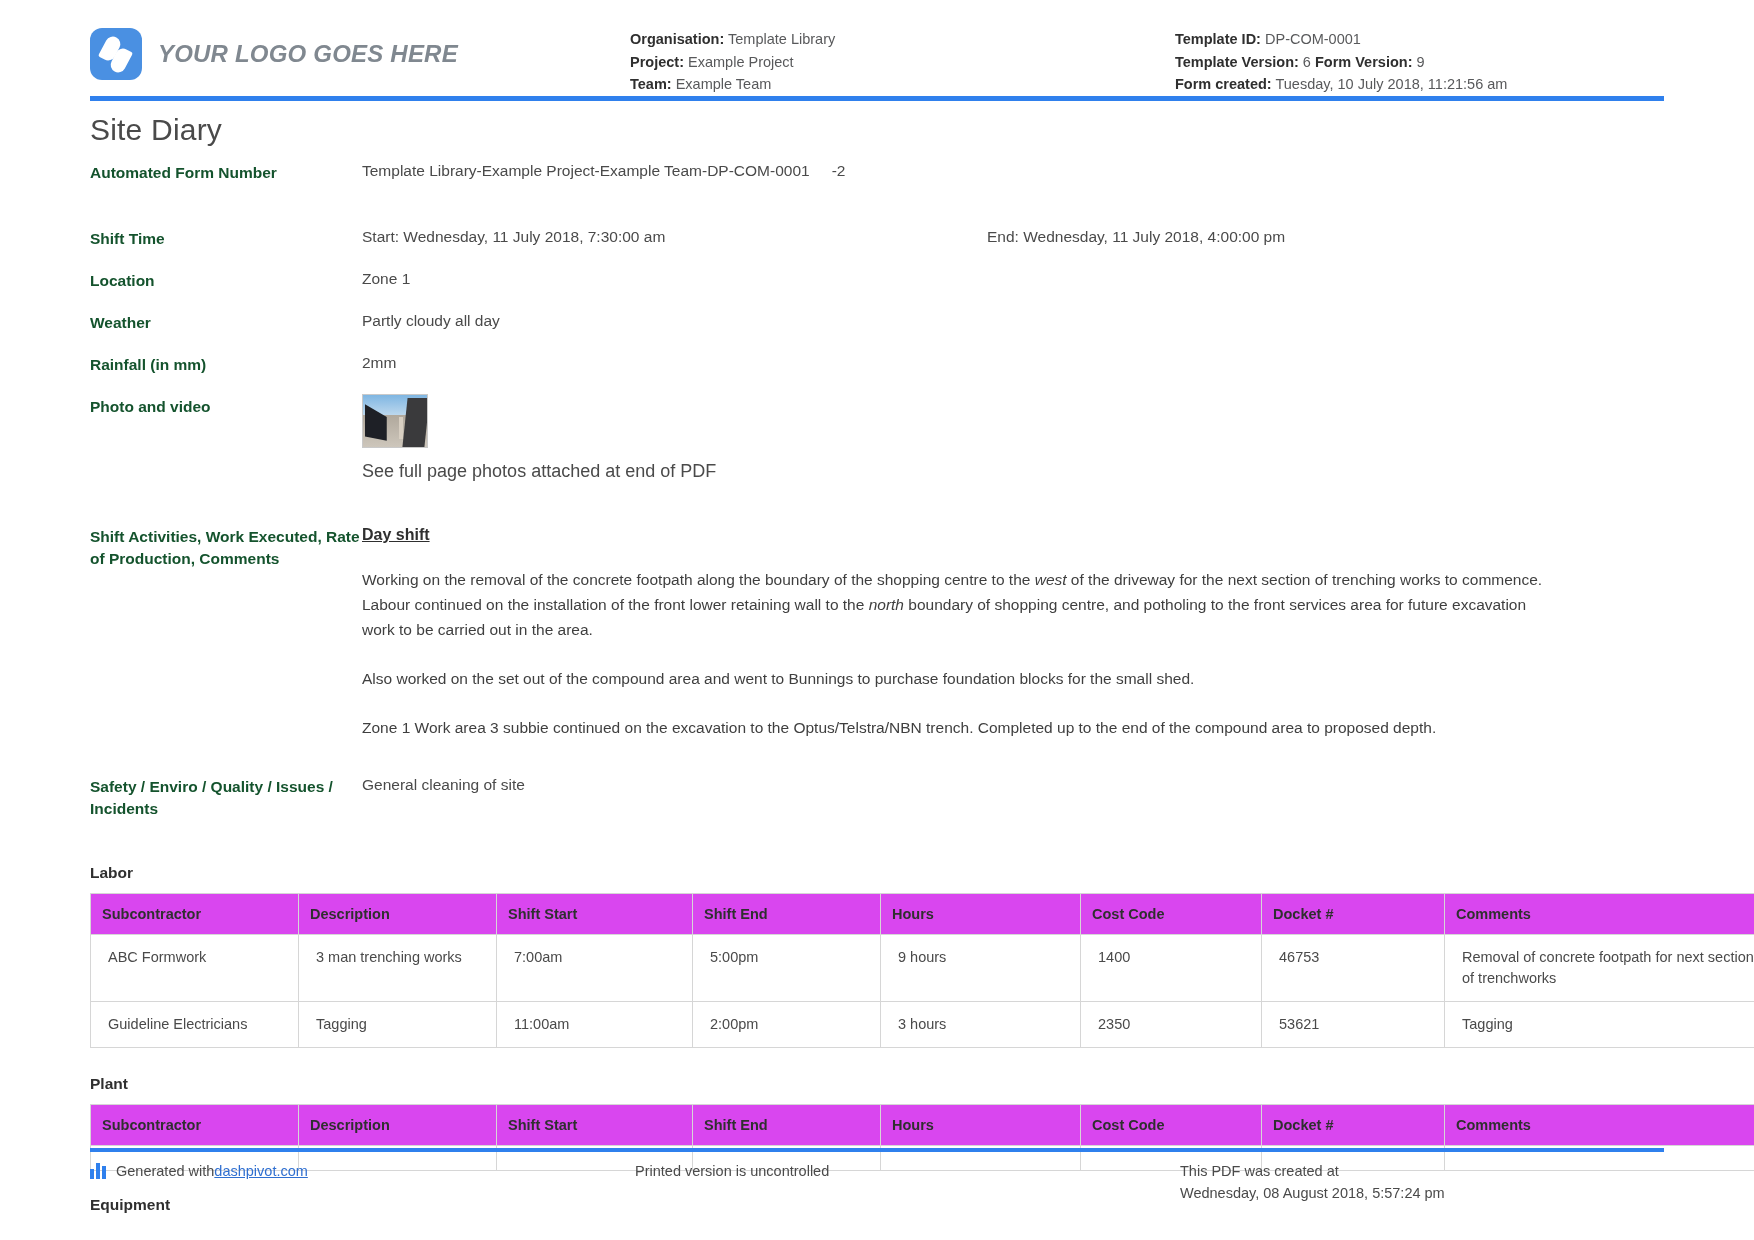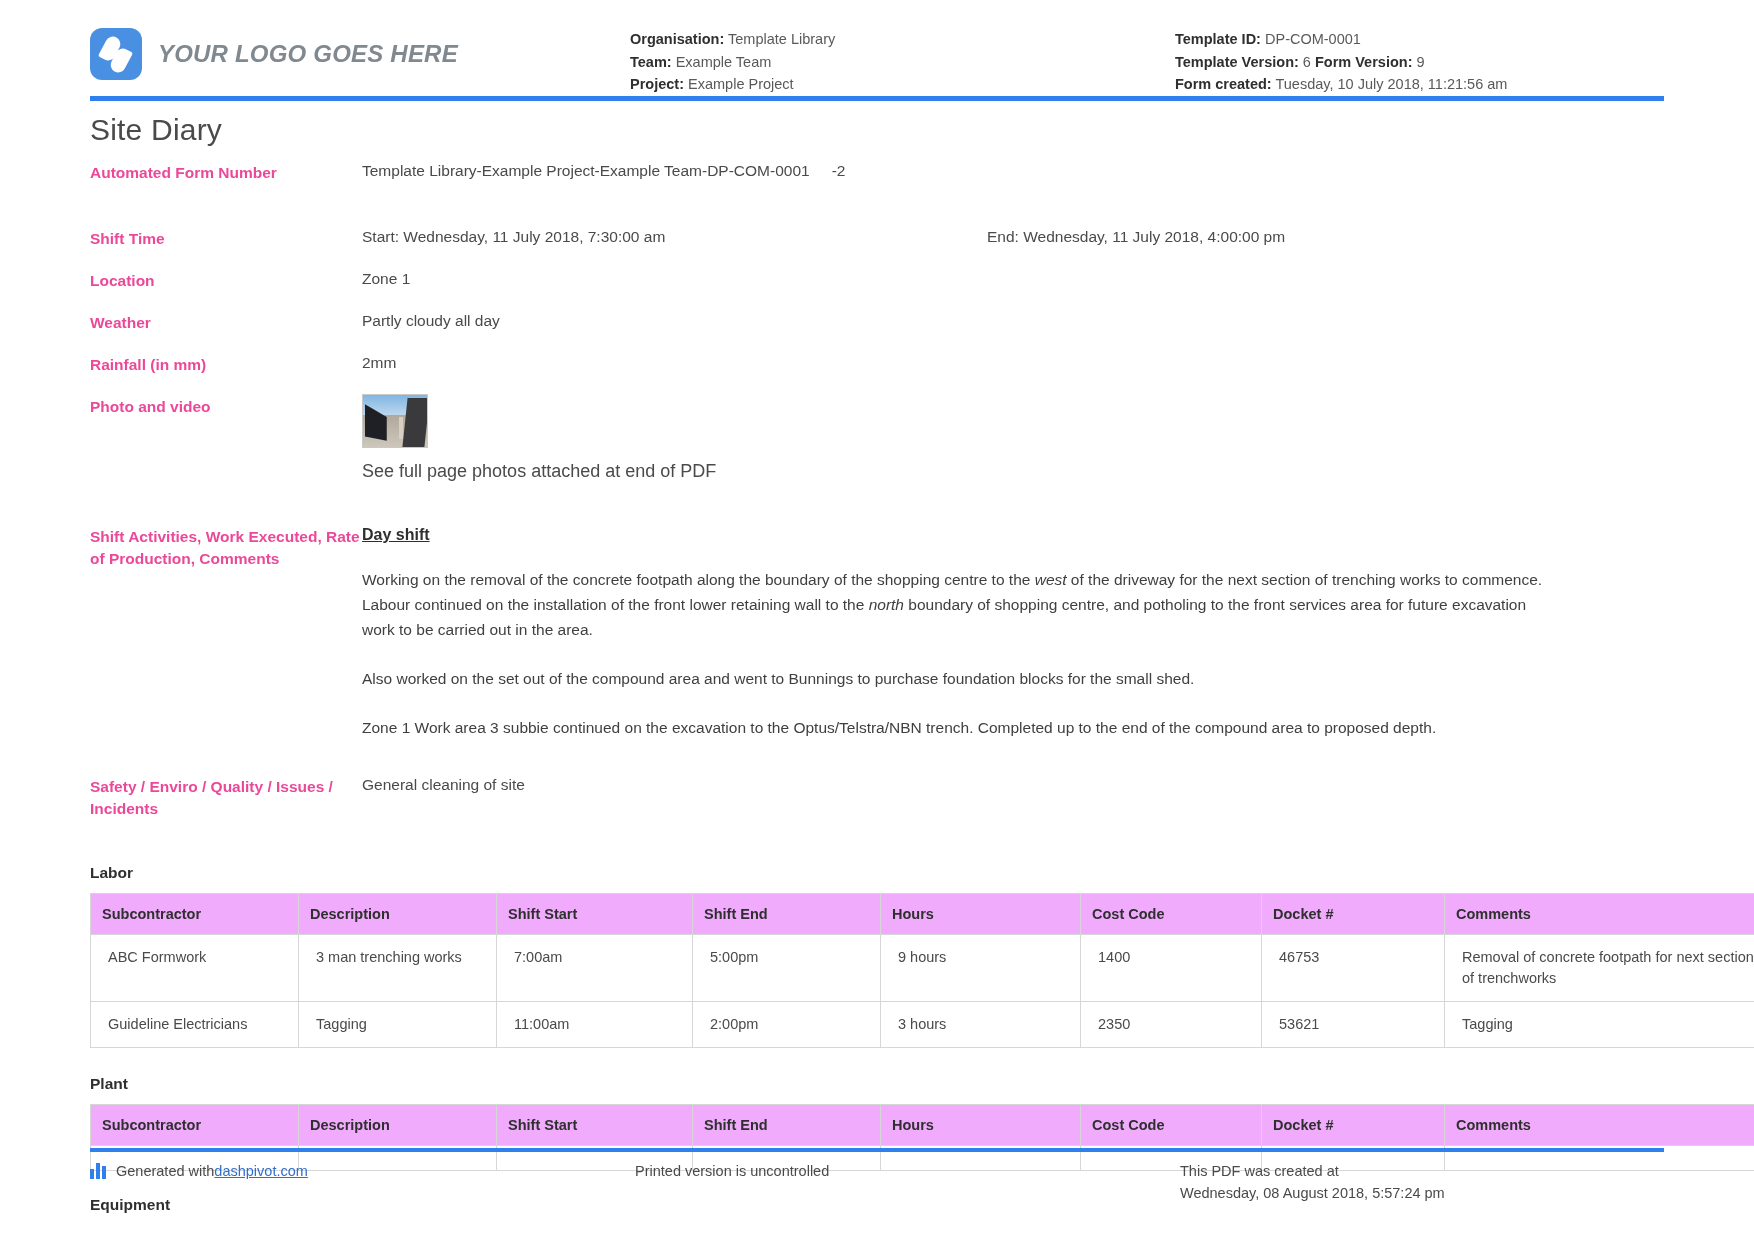--- a/index.html
+++ b/index.html
@@ -99,21 +99,21 @@
   .field-row {
     display: flex;
     align-items: flex-start;
     margin-bottom: 0;
   }
   .field-label {
     width: 272px;
     flex: 0 0 272px;
     font-size: 15.5px;
     font-weight: bold;
-    color: #ec4899;
+    color: #14532d;
     line-height: 22px;
     padding-top: 2px;
   }
   .field-value {
     font-size: 15.5px;
     color: #4a4a4a;
     line-height: 22px;
     flex: 1;
   }
   .row-gap-1 { height: 42px; }
@@ -185,21 +185,21 @@
     color: #2f2f2f;
     margin-bottom: 11px;
   }
   table.grid {
     width: 1490px;
     border-collapse: collapse;
     table-layout: fixed;
     font-size: 14.5px;
   }
   table.grid th {
-    background: #f0abfc;
+    background: #d946ef;
     border: 1px solid #d6d6d6;
     text-align: left;
     font-weight: bold;
     color: #2f2f2f;
     padding: 12px 11px;
     font-size: 14.5px;
   }
   table.grid td {
     border: 1px solid #d6d6d6;
     padding: 12px 17px;
@@ -271,26 +271,26 @@
       </div>
       <div class="logo-text">YOUR LOGO GOES HERE</div>
     </div>
 
     <div class="meta-col center">
       <div>
         <b>Organisation:</b>
         <span class="meta-val">Template Library</span>
       </div>
       <div>
+        <b>Project:</b>
+        <span class="meta-val">Example Project</span>
+      </div>
+      <div>
         <b>Team:</b>
         <span class="meta-val">Example Team</span>
-      </div>
-      <div>
-        <b>Project:</b>
-        <span class="meta-val">Example Project</span>
       </div>
     </div>
 
     <div class="meta-col right">
       <div>
         <b>Template ID:</b>
         <span class="meta-val">DP-COM-0001</span>
       </div>
       <div>
         <b>Template Version:</b>

